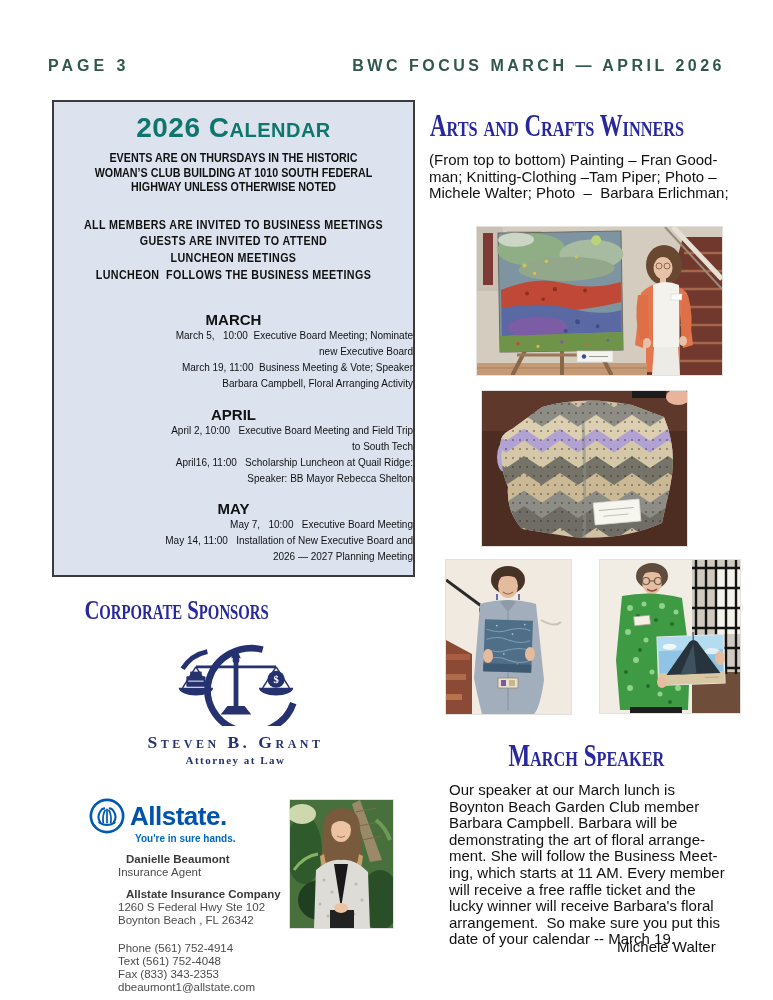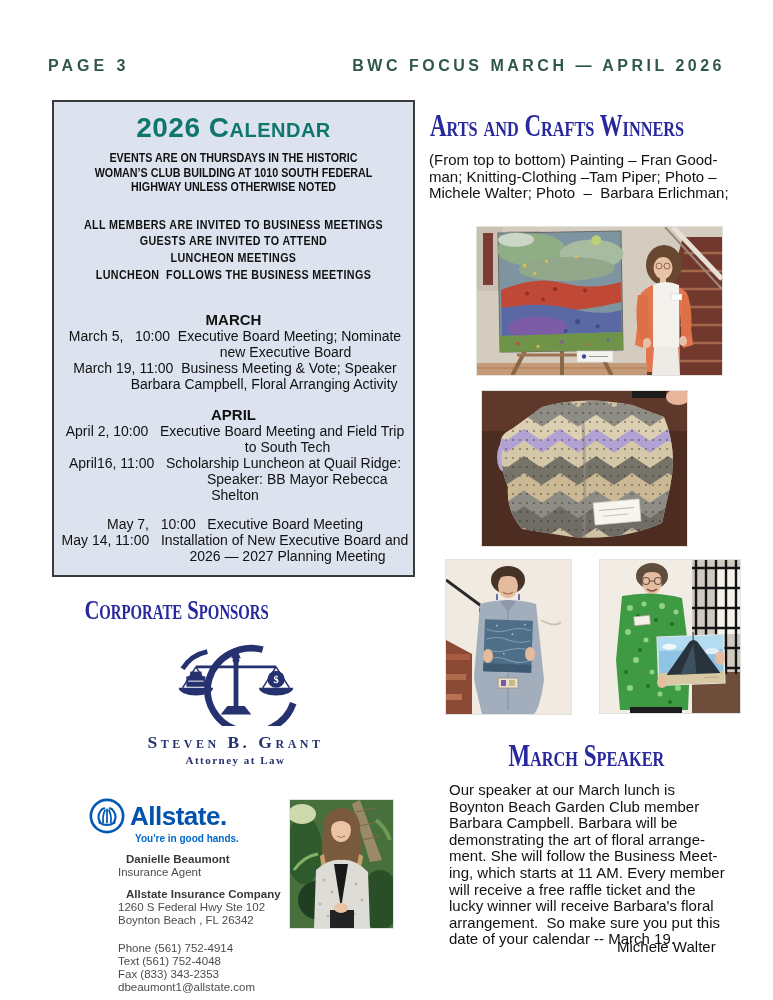--- a/index.html
+++ b/index.html
@@ -18,21 +18,21 @@
   .cal-title{margin-top:10px;font-size:28px;font-weight:bold;
              font-variant:small-caps;letter-spacing:0.5px;color:#0f766e;}
   .squeeze{display:block;transform:scaleX(0.88);transform-origin:50% 0;}
   .cal-intro{margin-top:7px;font-weight:bold;font-size:12.2px;line-height:14.6px;
              white-space:pre-wrap;}
   .cal-invite{margin-top:22px;font-weight:bold;font-size:12.2px;line-height:16.6px;
               white-space:pre-wrap;letter-spacing:0.4px;}
   .cal-months{margin-top:28px;}
   .cal-month + .cal-month{margin-top:13px;}
   .cal-month-name{font-size:15px;font-weight:bold;}
-  .cal-lines{font-size:14px;line-height:16.1px;text-align:center;
+  .cal-lines{font-size:10px;line-height:16.1px;text-align:right;
              padding-left:3px;white-space:pre-wrap;}
   
   .bluehead{position:absolute;color:#28289e;font-family:"Liberation Serif",serif;
             font-weight:bold;font-variant:small-caps;white-space:nowrap;}
   .bluehead .sq{display:inline-block;transform:scaleX(0.74);}
   .arts-title{left:430px;top:108px;font-size:31px;}
   .arts-title .sq{transform-origin:0 0;}
   .speaker-title{left:430px;top:738px;width:312px;text-align:center;font-size:31px;}
   .sponsors-title{left:52px;top:594px;width:363px;text-align:left;font-size:28px;}
   
@@ -96,20 +96,21 @@
                Barbara Campbell, Floral Arranging Activity</div>
       </div>
       <div class="cal-month">
         <div class="cal-month-name">APRIL</div>
         <div class="cal-lines">April 2, 10:00   Executive Board Meeting and Field Trip
                            to South Tech
 April16, 11:00   Scholarship Luncheon at Quail Ridge:
                                 Speaker: BB Mayor Rebecca Shelton</div>
       </div>
       <div class="cal-month">
+        <div class="cal-month-name">MAY</div>
         <div class="cal-lines">May 7,   10:00   Executive Board Meeting
 May 14, 11:00   Installation of New Executive Board and
                            2026 — 2027 Planning Meeting</div>
       </div>
     </div>
   </div>
 
   <div class="bluehead arts-title"><span class="sq">Arts and Crafts Winners</span></div>
   <div class="bodytext arts-caption">(From top to bottom) Painting – Fran Good-
 man; Knitting-Clothing –Tam Piper; Photo –
@@ -405,21 +406,21 @@
           <path d="M13,27 q-4,-6 0,-12 q2,-3 4,-3" stroke-width="2.2"></path>
           <path d="M27,27 q4,-6 0,-12 q-2,-3 -4,-3" stroke-width="2.2"></path>
           <path d="M16,27 q-1,-8 2,-13" stroke-width="1.8"></path>
           <path d="M24,27 q1,-8 -2,-13" stroke-width="1.8"></path>
           <path d="M20,27 l0,-14" stroke-width="1.8"></path>
           <path d="M12,27 q8,5 16,0" stroke-width="2.2"></path>
         </g>
       </svg>
       <span class="as-word">Allstate.</span>
     </div>
-    <div class="as-slogan">You're in good hands.</div>
+    <div class="as-slogan">You're in sure hands.</div>
     <div class="as-contact">
       <div class="b">Danielle Beaumont</div>
       <div>Insurance Agent</div>
       <div class="b as-gap1">Allstate Insurance Company</div>
       <div>1260 S Federal Hwy Ste 102</div>
       <div>Boynton Beach , FL 26342</div>
       <div class="as-gap2">Phone (561) 752-4914</div>
       <div>Text (561) 752-4048</div>
       <div>Fax (833) 343-2353</div>
       <div>dbeaumont1@allstate.com</div>

